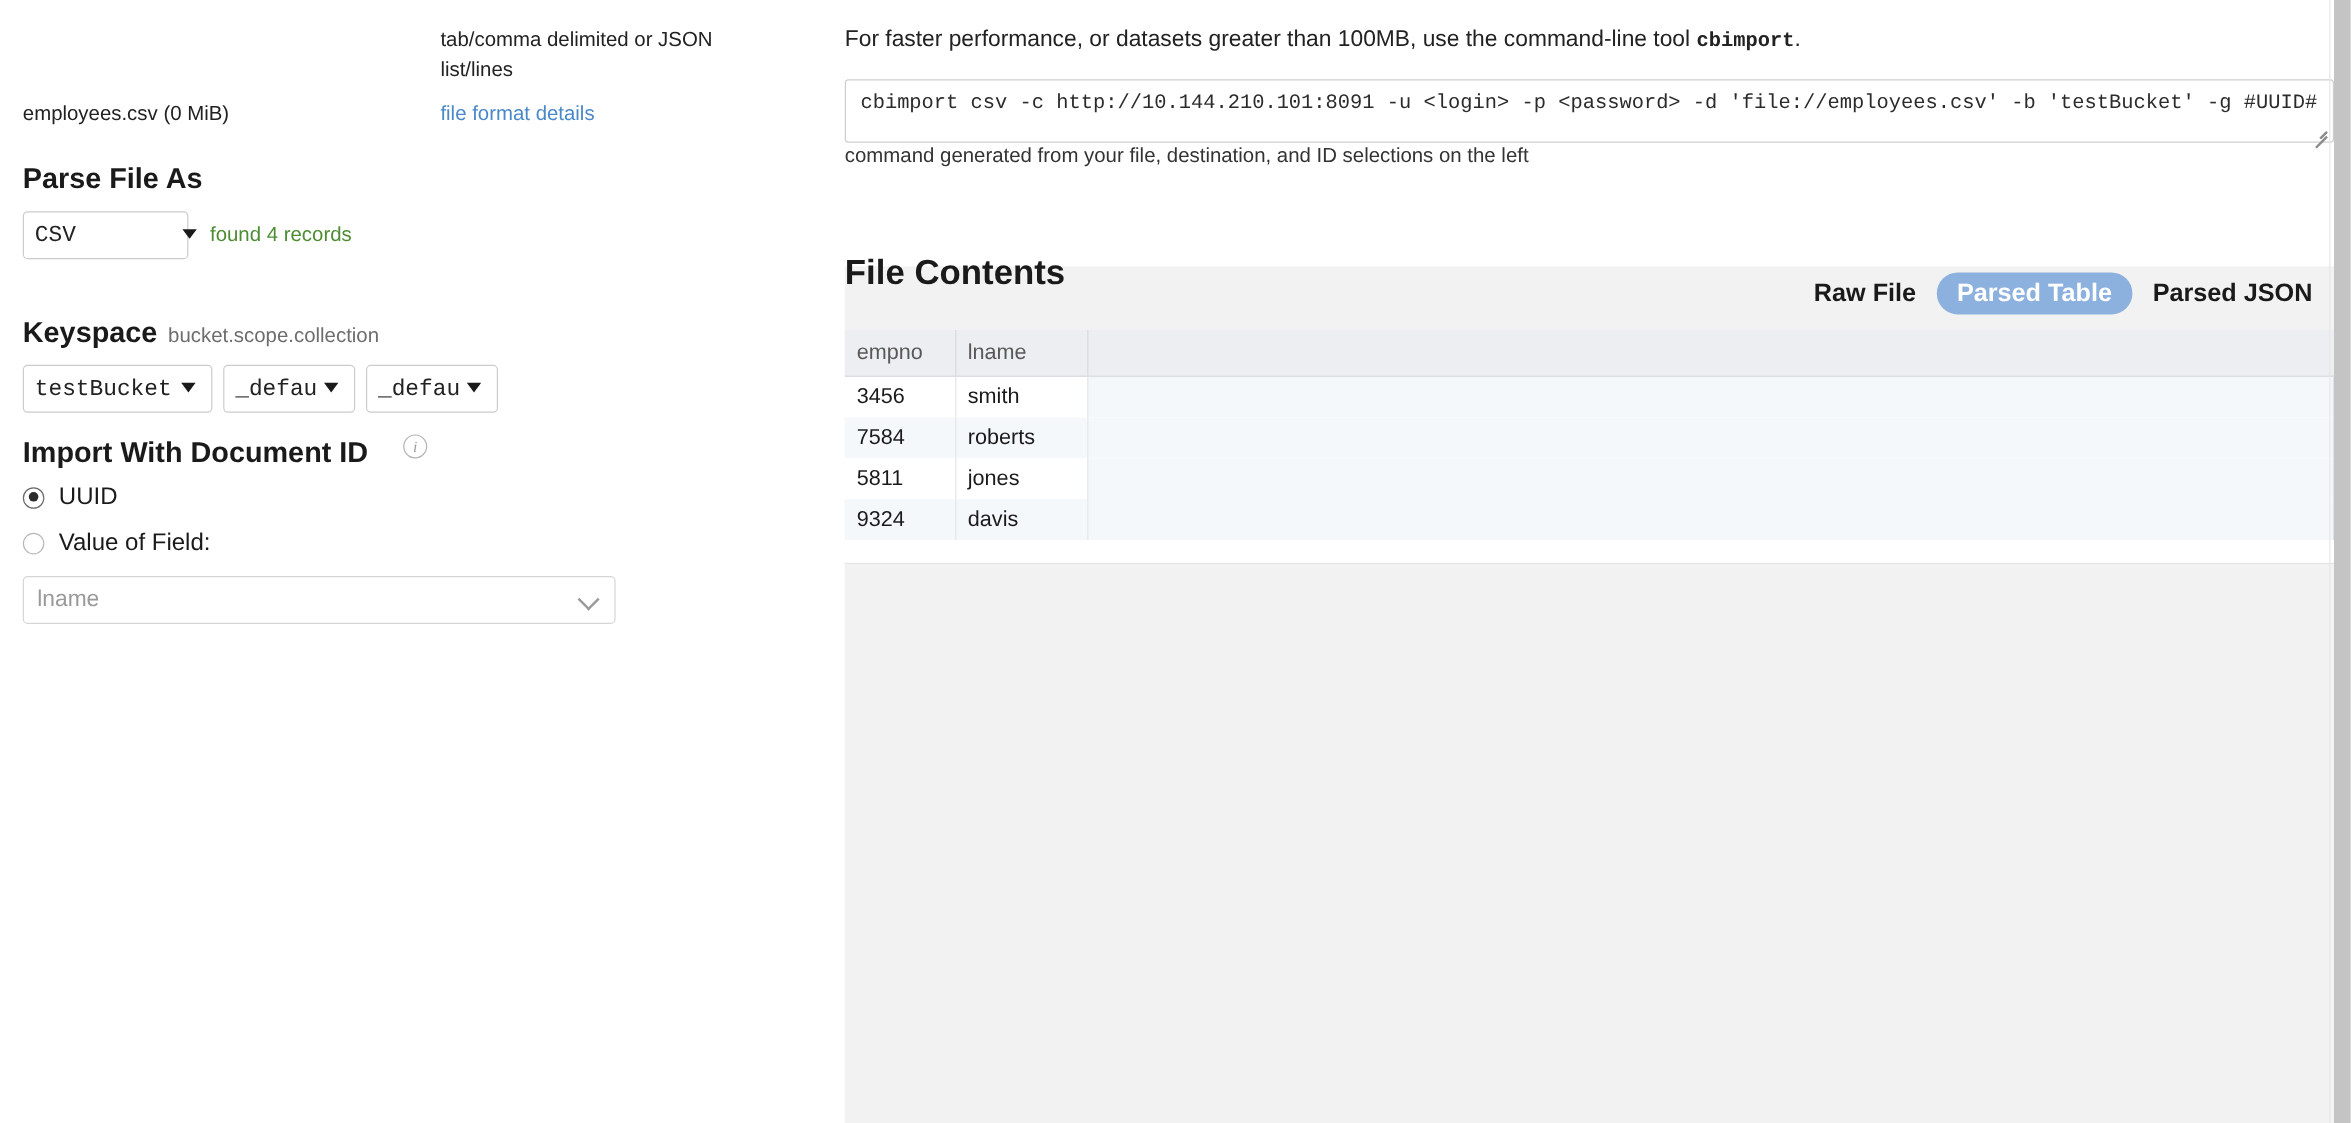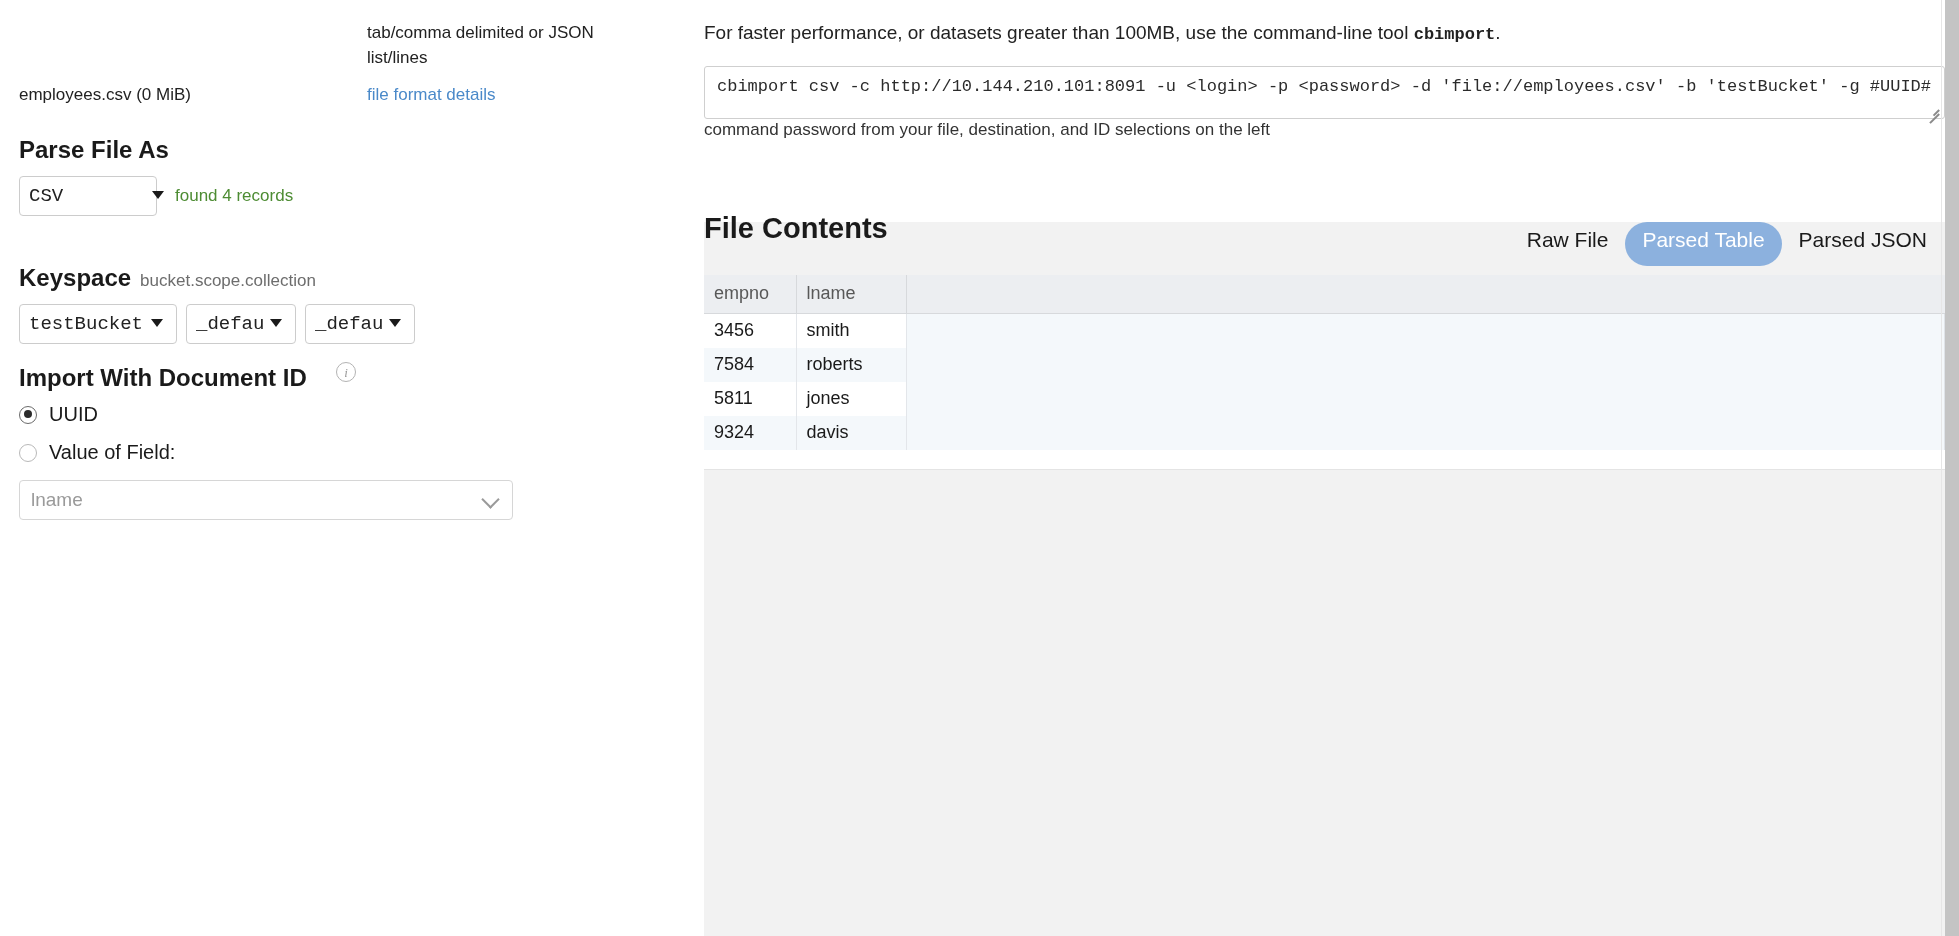--- a/index.html
+++ b/index.html
@@ -281,21 +281,23 @@
     font-size: 29px;
     font-weight: bold;
     color: #1a1a1a;
   }
 
   #view-tabs {
     position: absolute;
     right: 1px; top: 222px;
     height: 44px;
     display: flex;
+    align-items: center;
     gap: 0px;
+    font-weight: bold;
   }
   .view-tab {
     font-size: 21px;
     color: #1a1a1a;
     padding: 7px 17px;
     border-radius: 22px;
     cursor: pointer;
     white-space: nowrap;
     line-height: 1;
   }
@@ -443,21 +445,21 @@
     <div class="perf-text">
       <span>For faster performance, or datasets greater than 100MB, use the command-line tool </span><span class="mono-inline">cbimport</span><span>.</span>
     </div>
 
     <div id="cmd-box">cbimport csv -c http://10.144.210.101:8091 -u &lt;login&gt; -p &lt;password&gt; -d 'file://employees.csv' -b 'testBucket' -g #UUID#</div>
     <div id="cmd-grip">
         <i></i>
         <i></i>
       </div>
 
-    <div class="cmd-caption">command password from your file, destination, and ID selections on the left</div>
+    <div class="cmd-caption">command generated from your file, destination, and ID selections on the left</div>
 
     <div class="fc-title">File Contents</div>
 
     <div id="view-tabs">
       <div class="view-tab">Raw File</div>
       <div class="view-tab active">Parsed Table</div>
       <div class="view-tab">Parsed JSON</div>
     </div>
 
     <div id="table-wrap">

